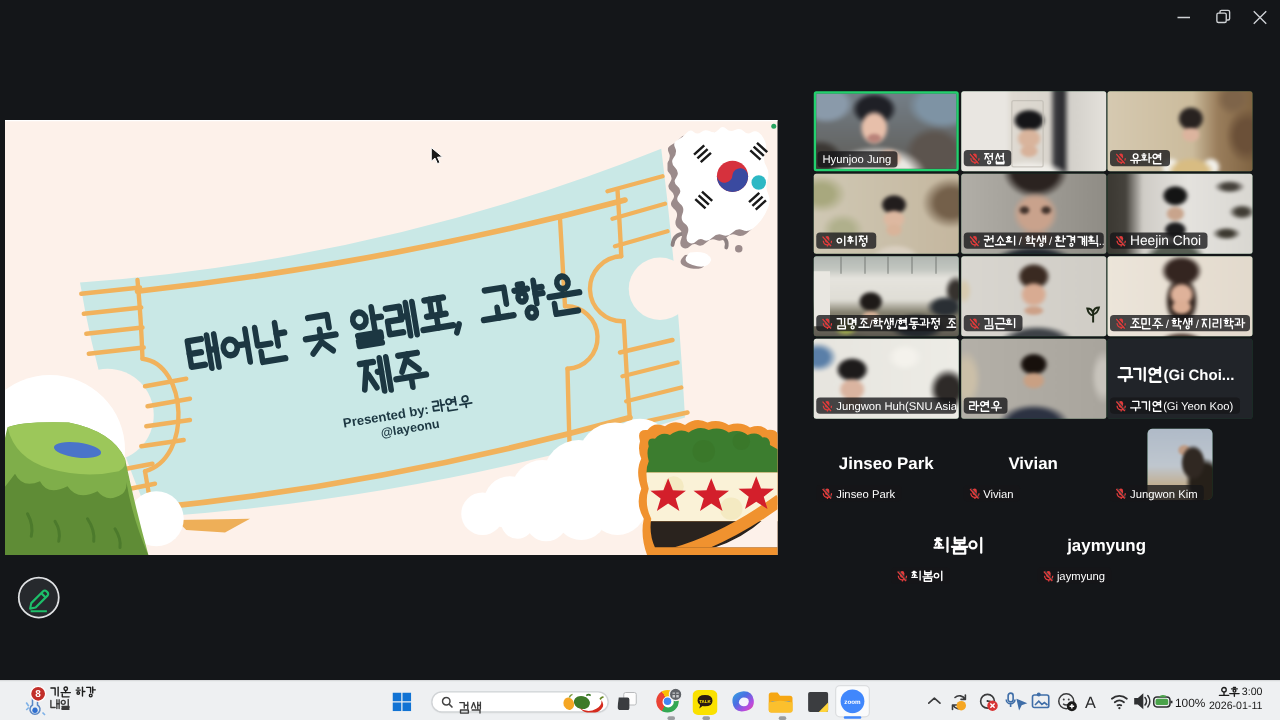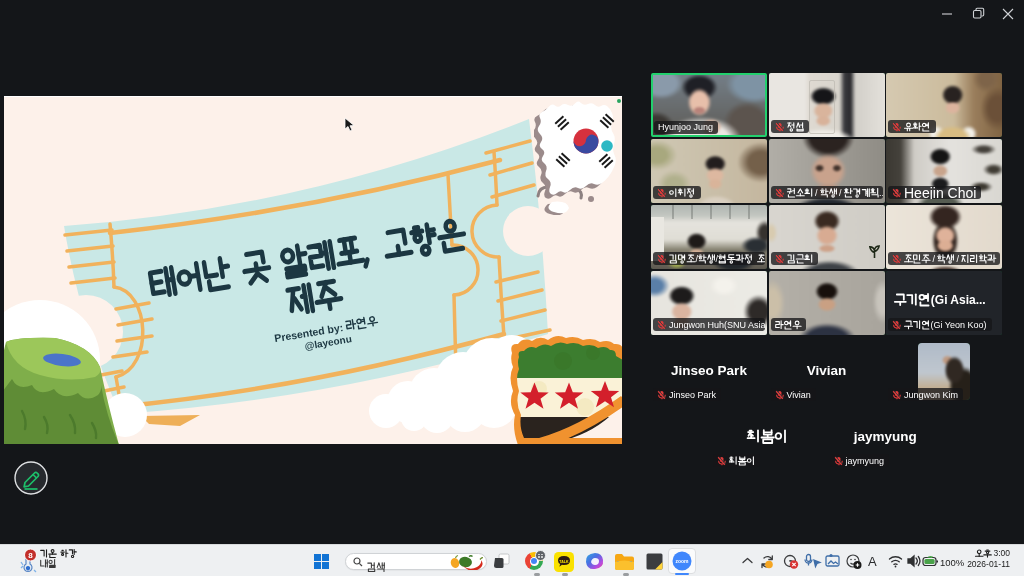--- a/index.html
+++ b/index.html
@@ -373,21 +373,21 @@
             <path d="M29.2,2.7  L29.2,4.4"></path>
             <path d="M33.7,0.2  L33.7,5.2"></path>
             <path d="M27.9,6.3  L34.1,6.3  L34.1,8.6"></path>
           </svg>
           <span>..</span>
         </span>
       </div>
     </div>
     <div class="tile" style="left:886px;top:138.5px;border-radius:2px;">
       <div style="position:absolute;inset:-4px;background:radial-gradient(ellipse 10px 8px at 47% 50%, #c8a48c 55%, rgba(0,0,0,0) 80%),radial-gradient(ellipse 14px 11px at 47% 30%, #141414 55%, rgba(0,0,0,0) 80%),radial-gradient(ellipse 12px 9px at 47% 68%, #1b1b1d 55%, rgba(0,0,0,0) 80%),radial-gradient(ellipse 30px 17px at 47% 98%, #565c52 55%, rgba(0,0,0,0) 80%),radial-gradient(ellipse 14px 6px at 82% 20%, #44403a 40%, rgba(0,0,0,0) 90%),radial-gradient(ellipse 12px 7px at 90% 48%, #403c34 40%, rgba(0,0,0,0) 90%),radial-gradient(ellipse 13px 6px at 80% 72%, #3c382f 40%, rgba(0,0,0,0) 90%),linear-gradient(90deg,#38352f 0%,#45423c 15%,#cfccc6 26%,#e4e2de 55%,#d8d6d0 100%);filter:blur(1.2px)"></div>
-      <div style="position:absolute;left:2px;top:47.5px;height:13px;display:flex;align-items:center;background:rgba(22,22,24,.78);border-radius:3px;padding:0 5px 0 4px;font-size:14px;color:#fff;white-space:nowrap;overflow:hidden">
+      <div style="position:absolute;left:2px;top:47.5px;height:13px;display:flex;align-items:center;background:rgba(22,22,24,.78);border-radius:3px;padding:0 5px 0 4px;font-size:11px;color:#fff;white-space:nowrap;overflow:hidden">
         <svg width="9" height="10" viewBox="0 0 12 13" style="margin-right:3px;flex:none">
           <rect x="4" y="1" width="4.6" height="7" rx="2.3" fill="#e23b3b"></rect>
           <path d="M2.2,6 a4.4,4.4 0 0 0 8.8,0 M6.6,10.4 L6.6,12" stroke="#e23b3b" stroke-width="1.4" fill="none"></path>
           <path d="M1.5,1.5 L10.5,11.5" stroke="#e23b3b" stroke-width="1.6"></path>
           <path d="M2.6,0.8 L11.4,10.6" stroke="#3a3a3a" stroke-width="1.2"></path>
         </svg>
         <span style="display:flex;align-items:center">Heejin Choi</span>
       </div>
     </div>
     <div class="tile" style="left:651px;top:204.5px;border-radius:2px;">
@@ -598,21 +598,21 @@
           <path d="M0.8,8.3  L11.8,8.3"></path>
           <path d="M6.2,8.3  L6.2,11.5"></path>
           <path d="M13.2,1.6  L18.2,1.6  L18.2,9.9"></path>
           <path d="M21.8,0.8  L21.8,11.2"></path>
           <circle cx="27.9" cy="3.8" r="2.4"></circle>
           <path d="M34,0.4  L34,7.6"></path>
           <path d="M31,2.5  L34,2.5"></path>
           <path d="M31,4.5  L34,4.5"></path>
           <path d="M26.4,8.8  L26.4,12  L34.6,12"></path>
         </svg>
-        <span>(Gi Asia...</span>
+        <span>(Gi Choi...</span>
       </div>
       <div style="position:absolute;left:2px;top:47.5px;height:13px;display:flex;align-items:center;background:rgba(22,22,24,.78);border-radius:3px;padding:0 5px 0 4px;max-width:112px;font-size:9px;color:#fff;white-space:nowrap;overflow:hidden">
         <svg width="9" height="10" viewBox="0 0 12 13" style="margin-right:3px;flex:none">
           <rect x="4" y="1" width="4.6" height="7" rx="2.3" fill="#e23b3b"></rect>
           <path d="M2.2,6 a4.4,4.4 0 0 0 8.8,0 M6.6,10.4 L6.6,12" stroke="#e23b3b" stroke-width="1.4" fill="none"></path>
           <path d="M1.5,1.5 L10.5,11.5" stroke="#e23b3b" stroke-width="1.6"></path>
           <path d="M2.6,0.8 L11.4,10.6" stroke="#3a3a3a" stroke-width="1.2"></path>
         </svg>
         <span style="display:flex;align-items:center">
           <svg width="26.5" height="9.7" viewBox="0 -0.4 26.5 9.7" style="vertical-align:-0.12em;overflow:visible" fill="none" stroke="#fff" stroke-width="1.1" stroke-linecap="round" stroke-linejoin="round">

